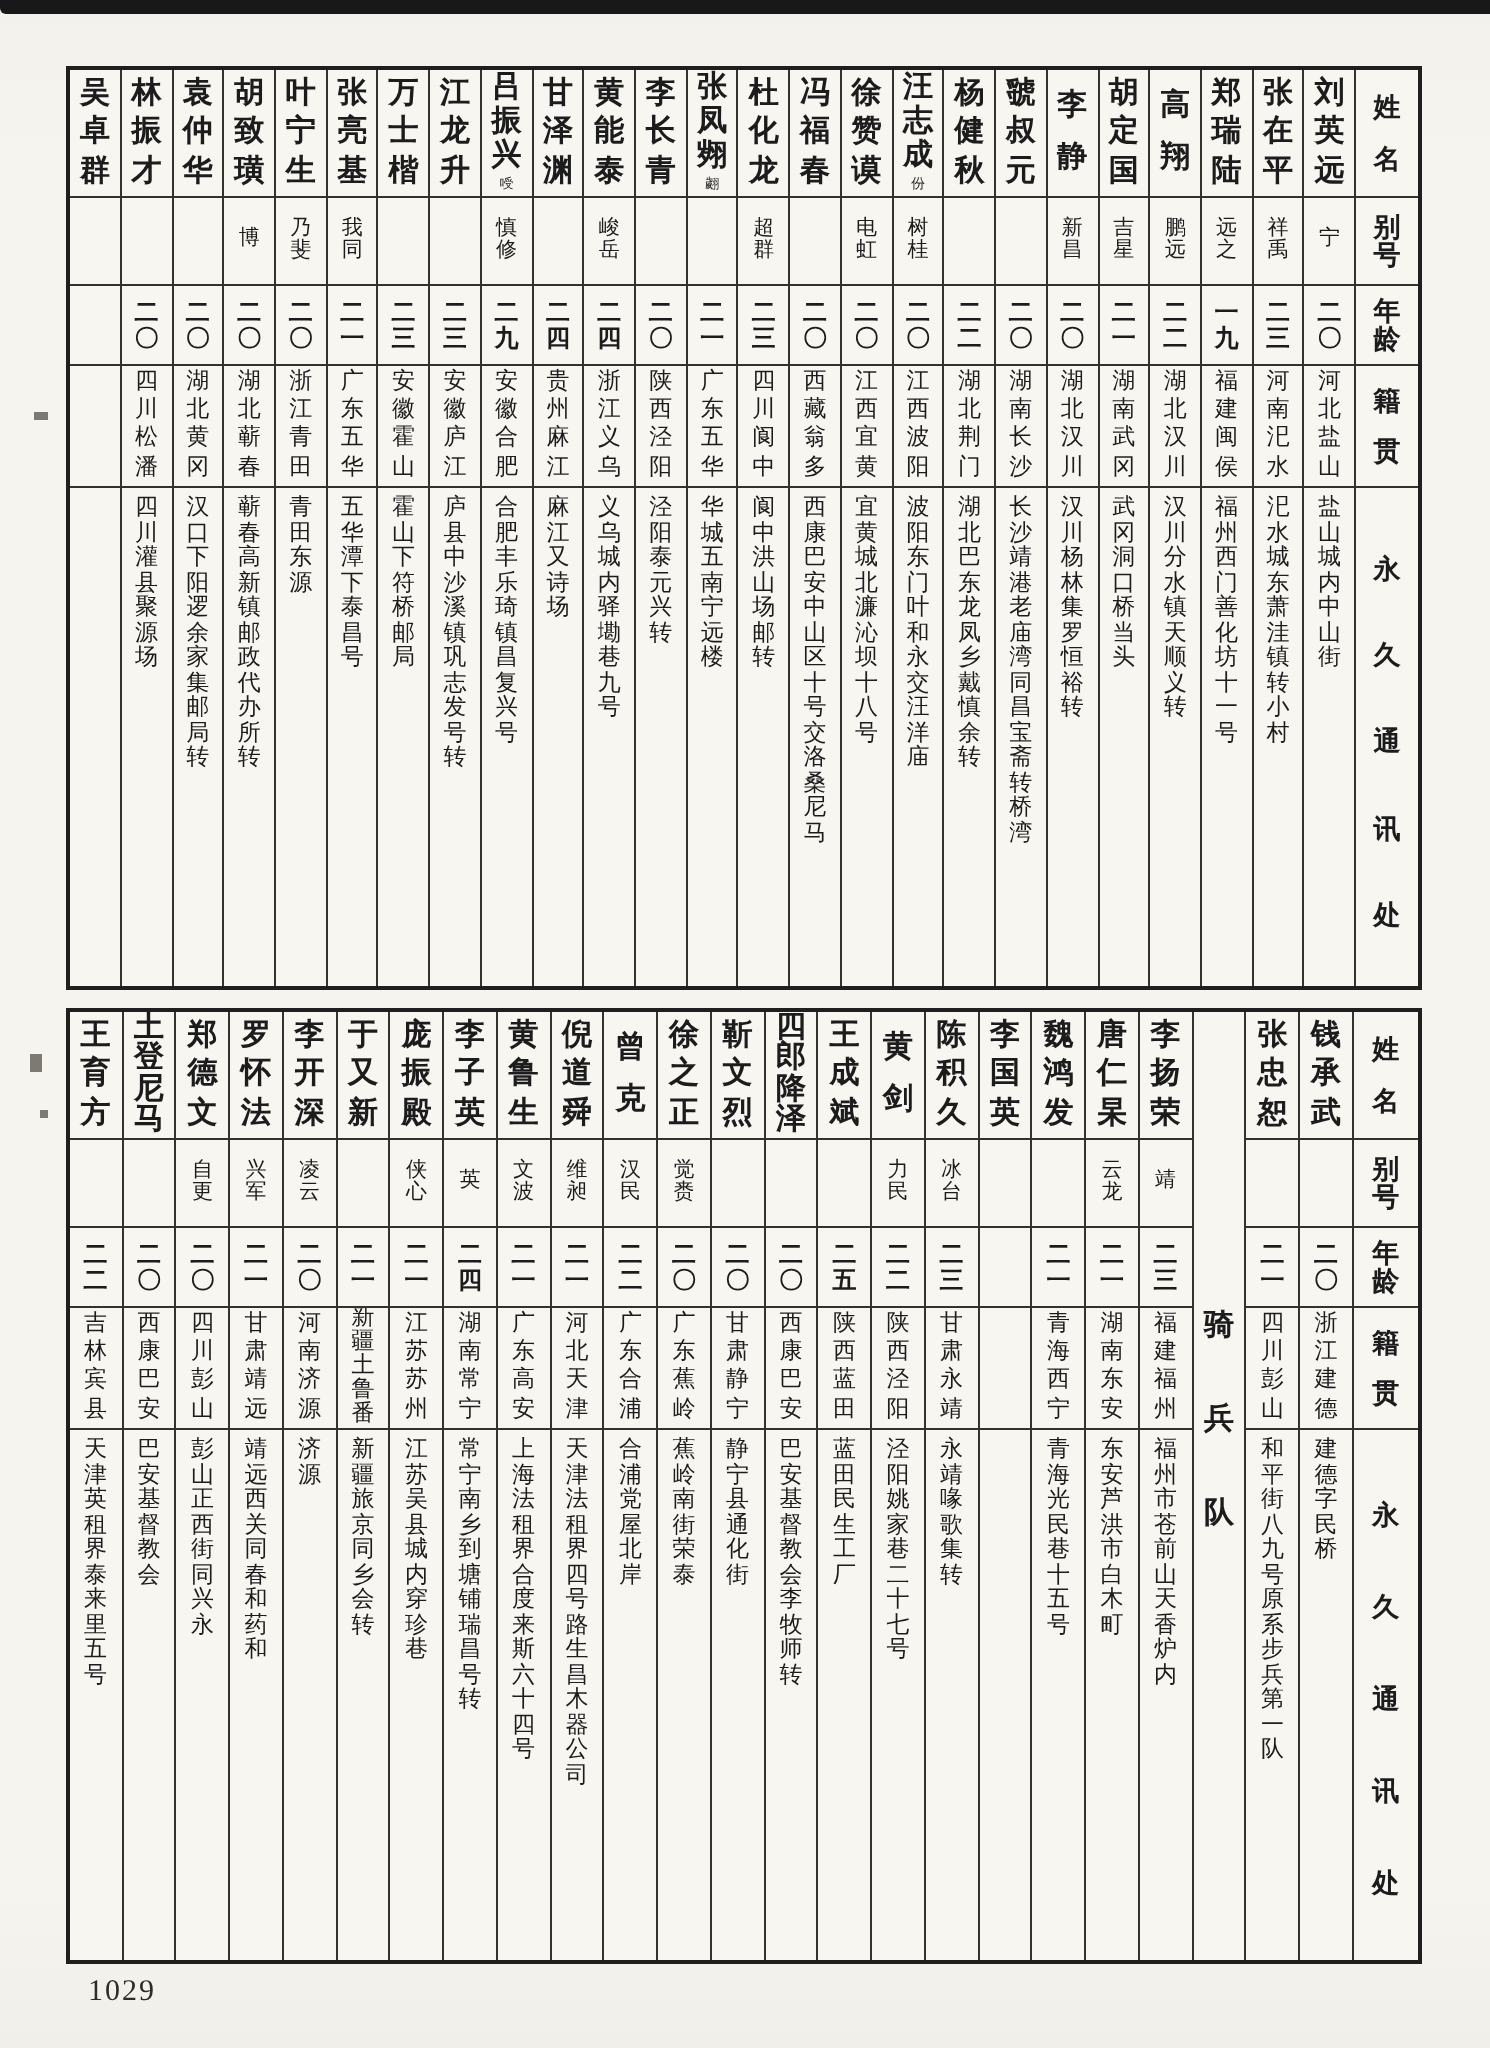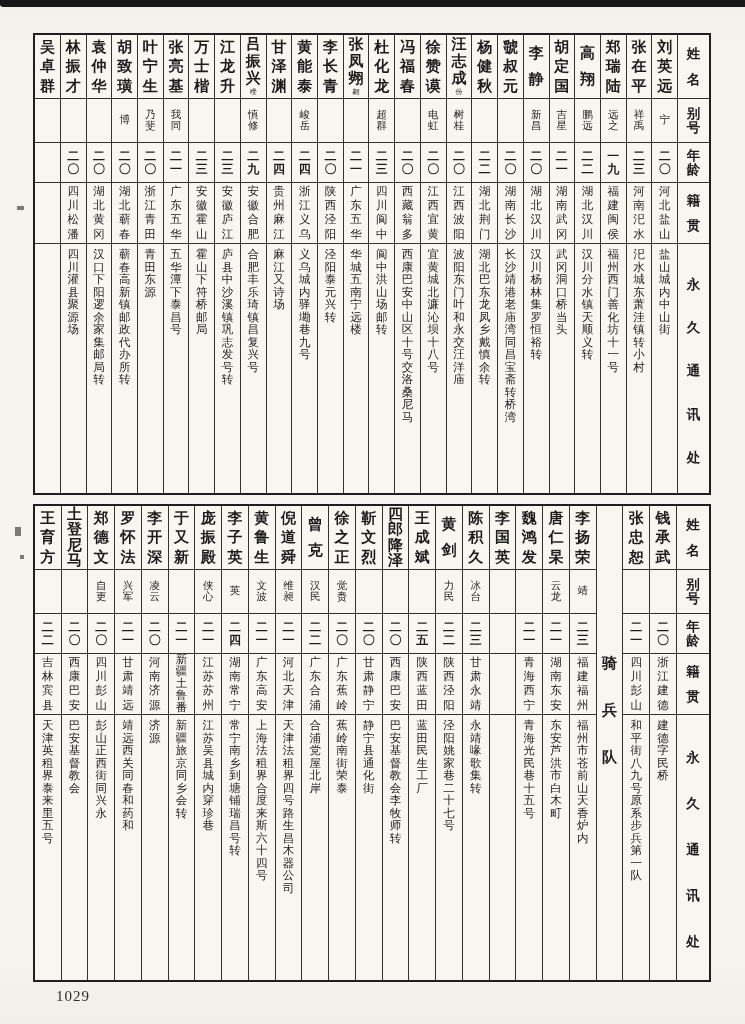--- a/index.html
+++ b/index.html
@@ -64,21 +64,21 @@
   .cell span.note{font-size:7px;font-weight:400;color:#2a2a2a;margin-top:1px;}
 
   .divider-col{display:flex;flex-direction:column;}
   .divider-cell{
     flex:1 1 auto;display:flex;flex-direction:column;align-items:center;
     justify-content:flex-start;padding-top:150px;gap:32px;box-sizing:border-box;
   }
   .divider-cell span{display:block;font-size:15px;font-weight:700;line-height:1;}
 
   .page-number{
-    position:absolute;left:56px;top:988px;
+    position:absolute;left:44px;top:988px;
     font-size:15px;letter-spacing:1px;color:#2e2c28;
     font-family:"Liberation Serif","DejaVu Serif",serif;
   }
 </style>
 </head>
 <body>
 
 <div class="page">
 
   <div class="scan-top-edge"></div>

